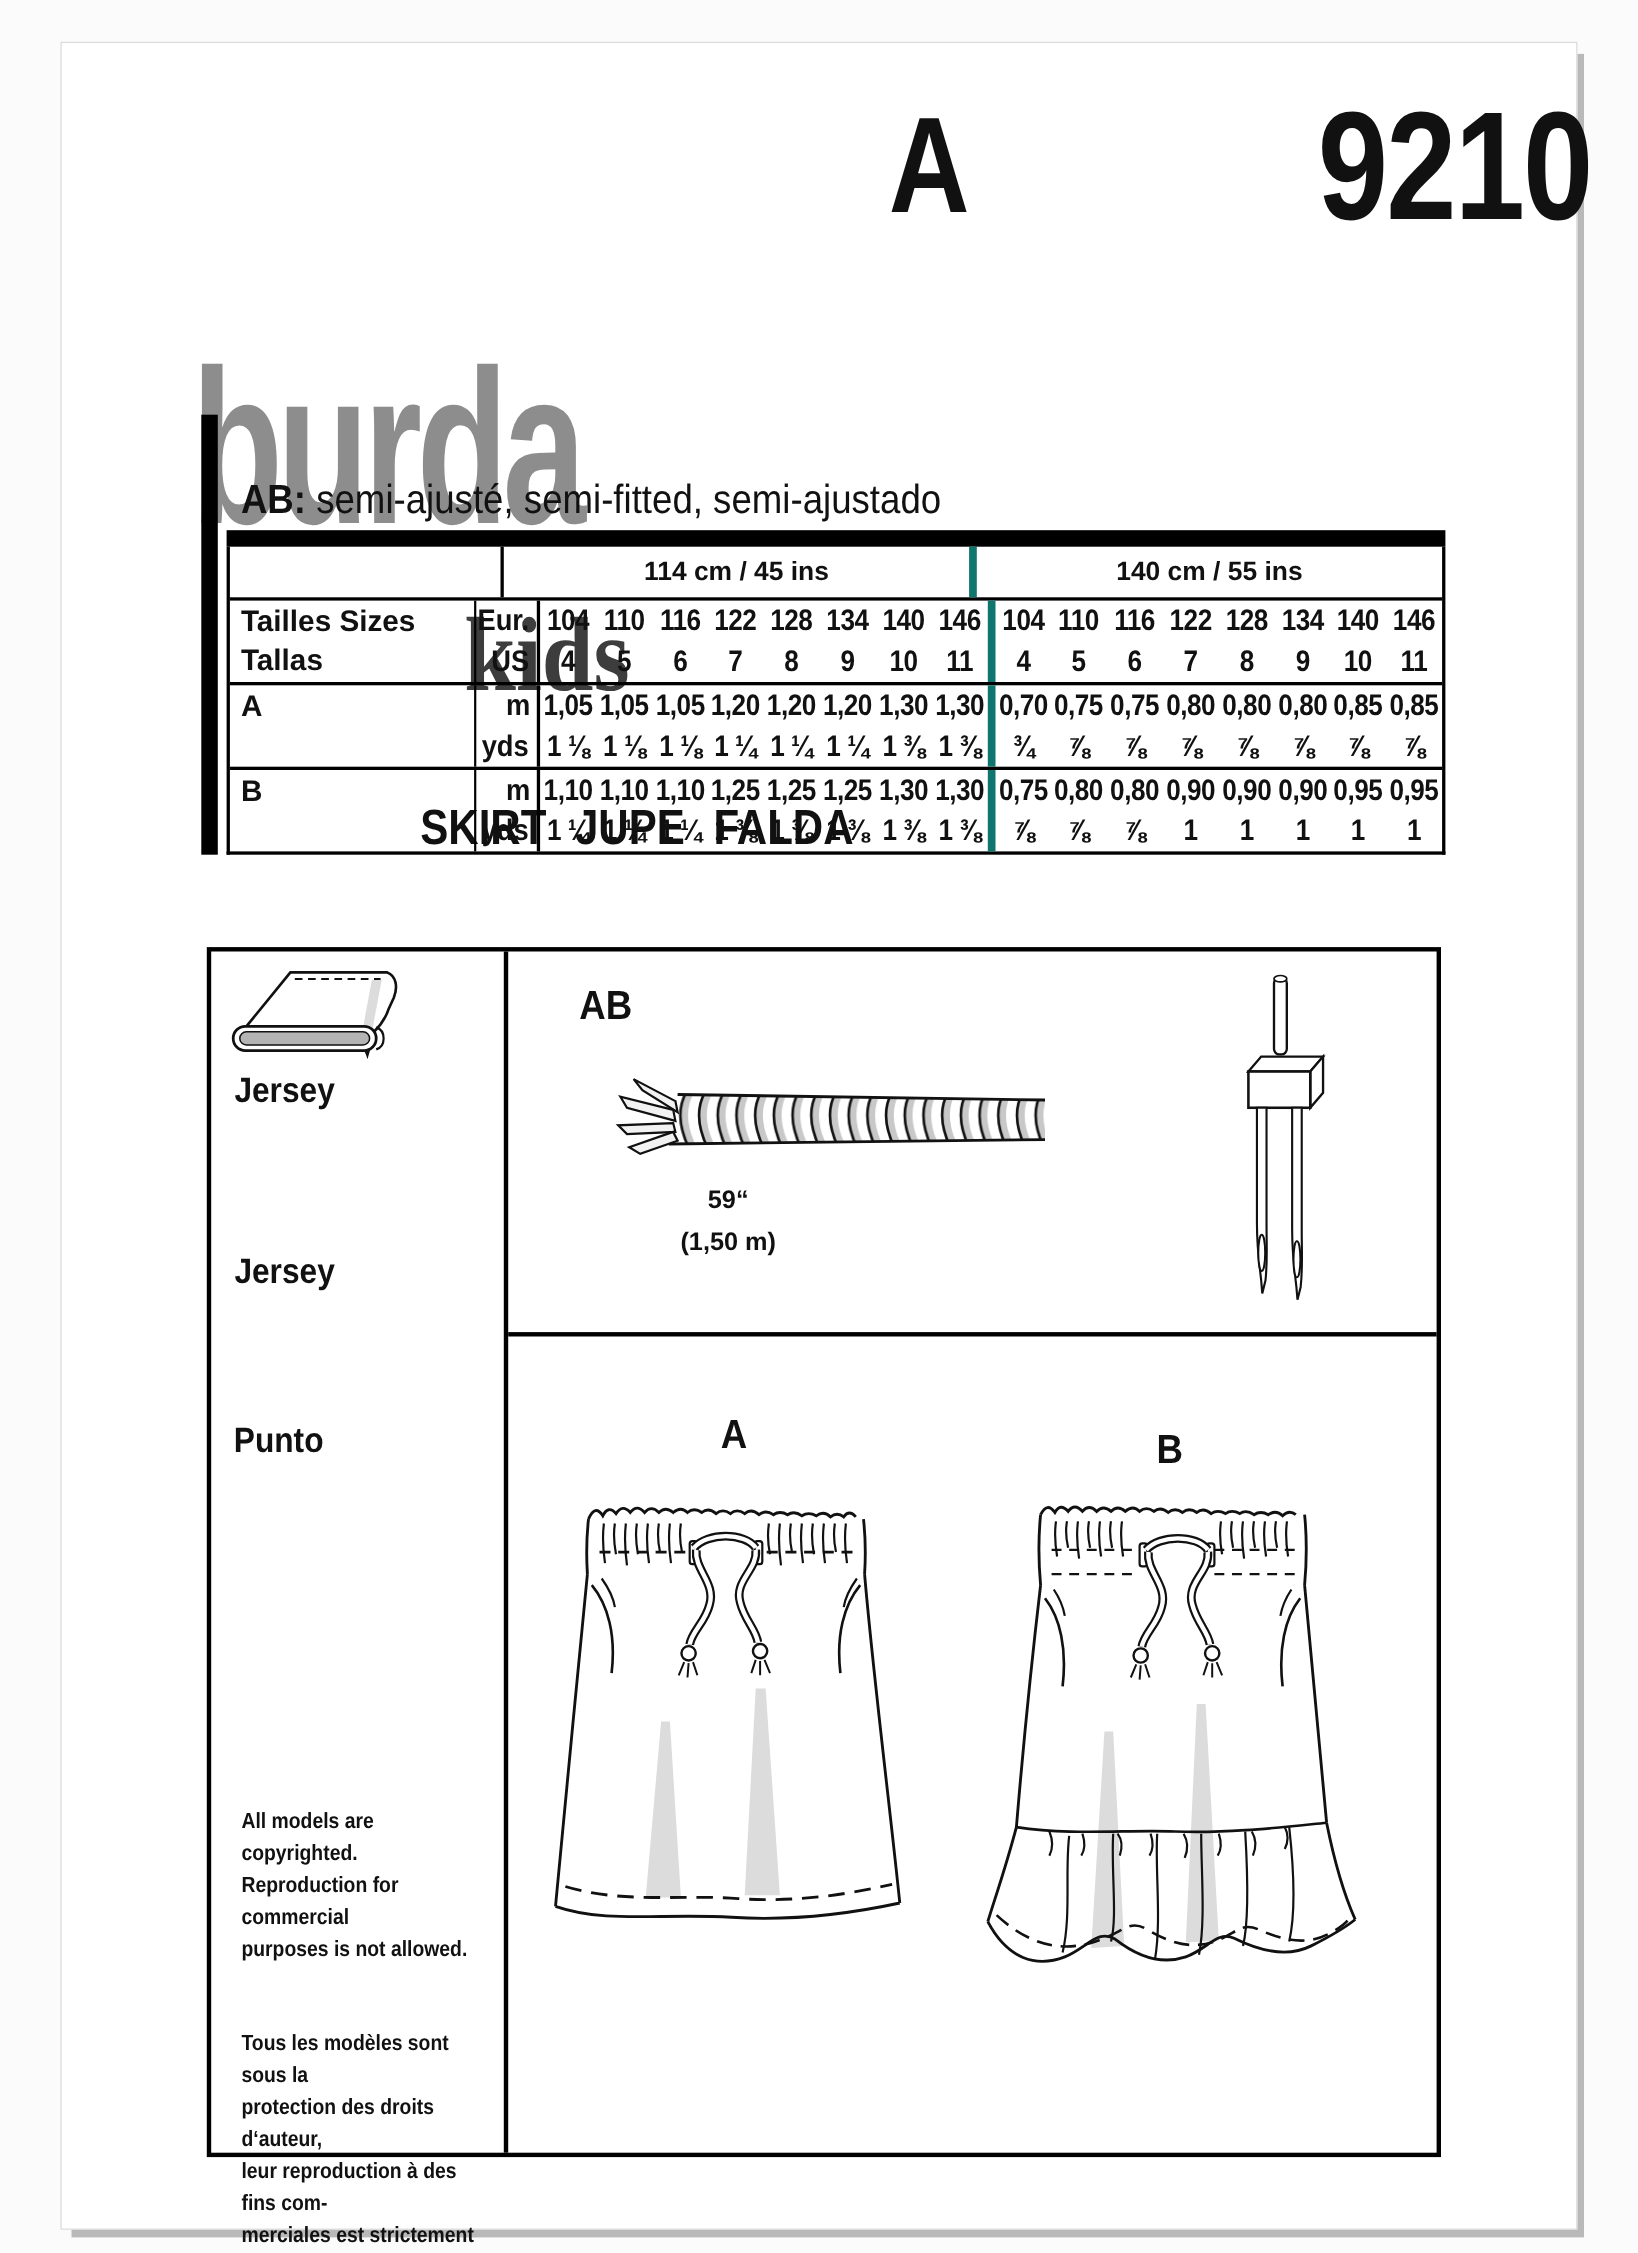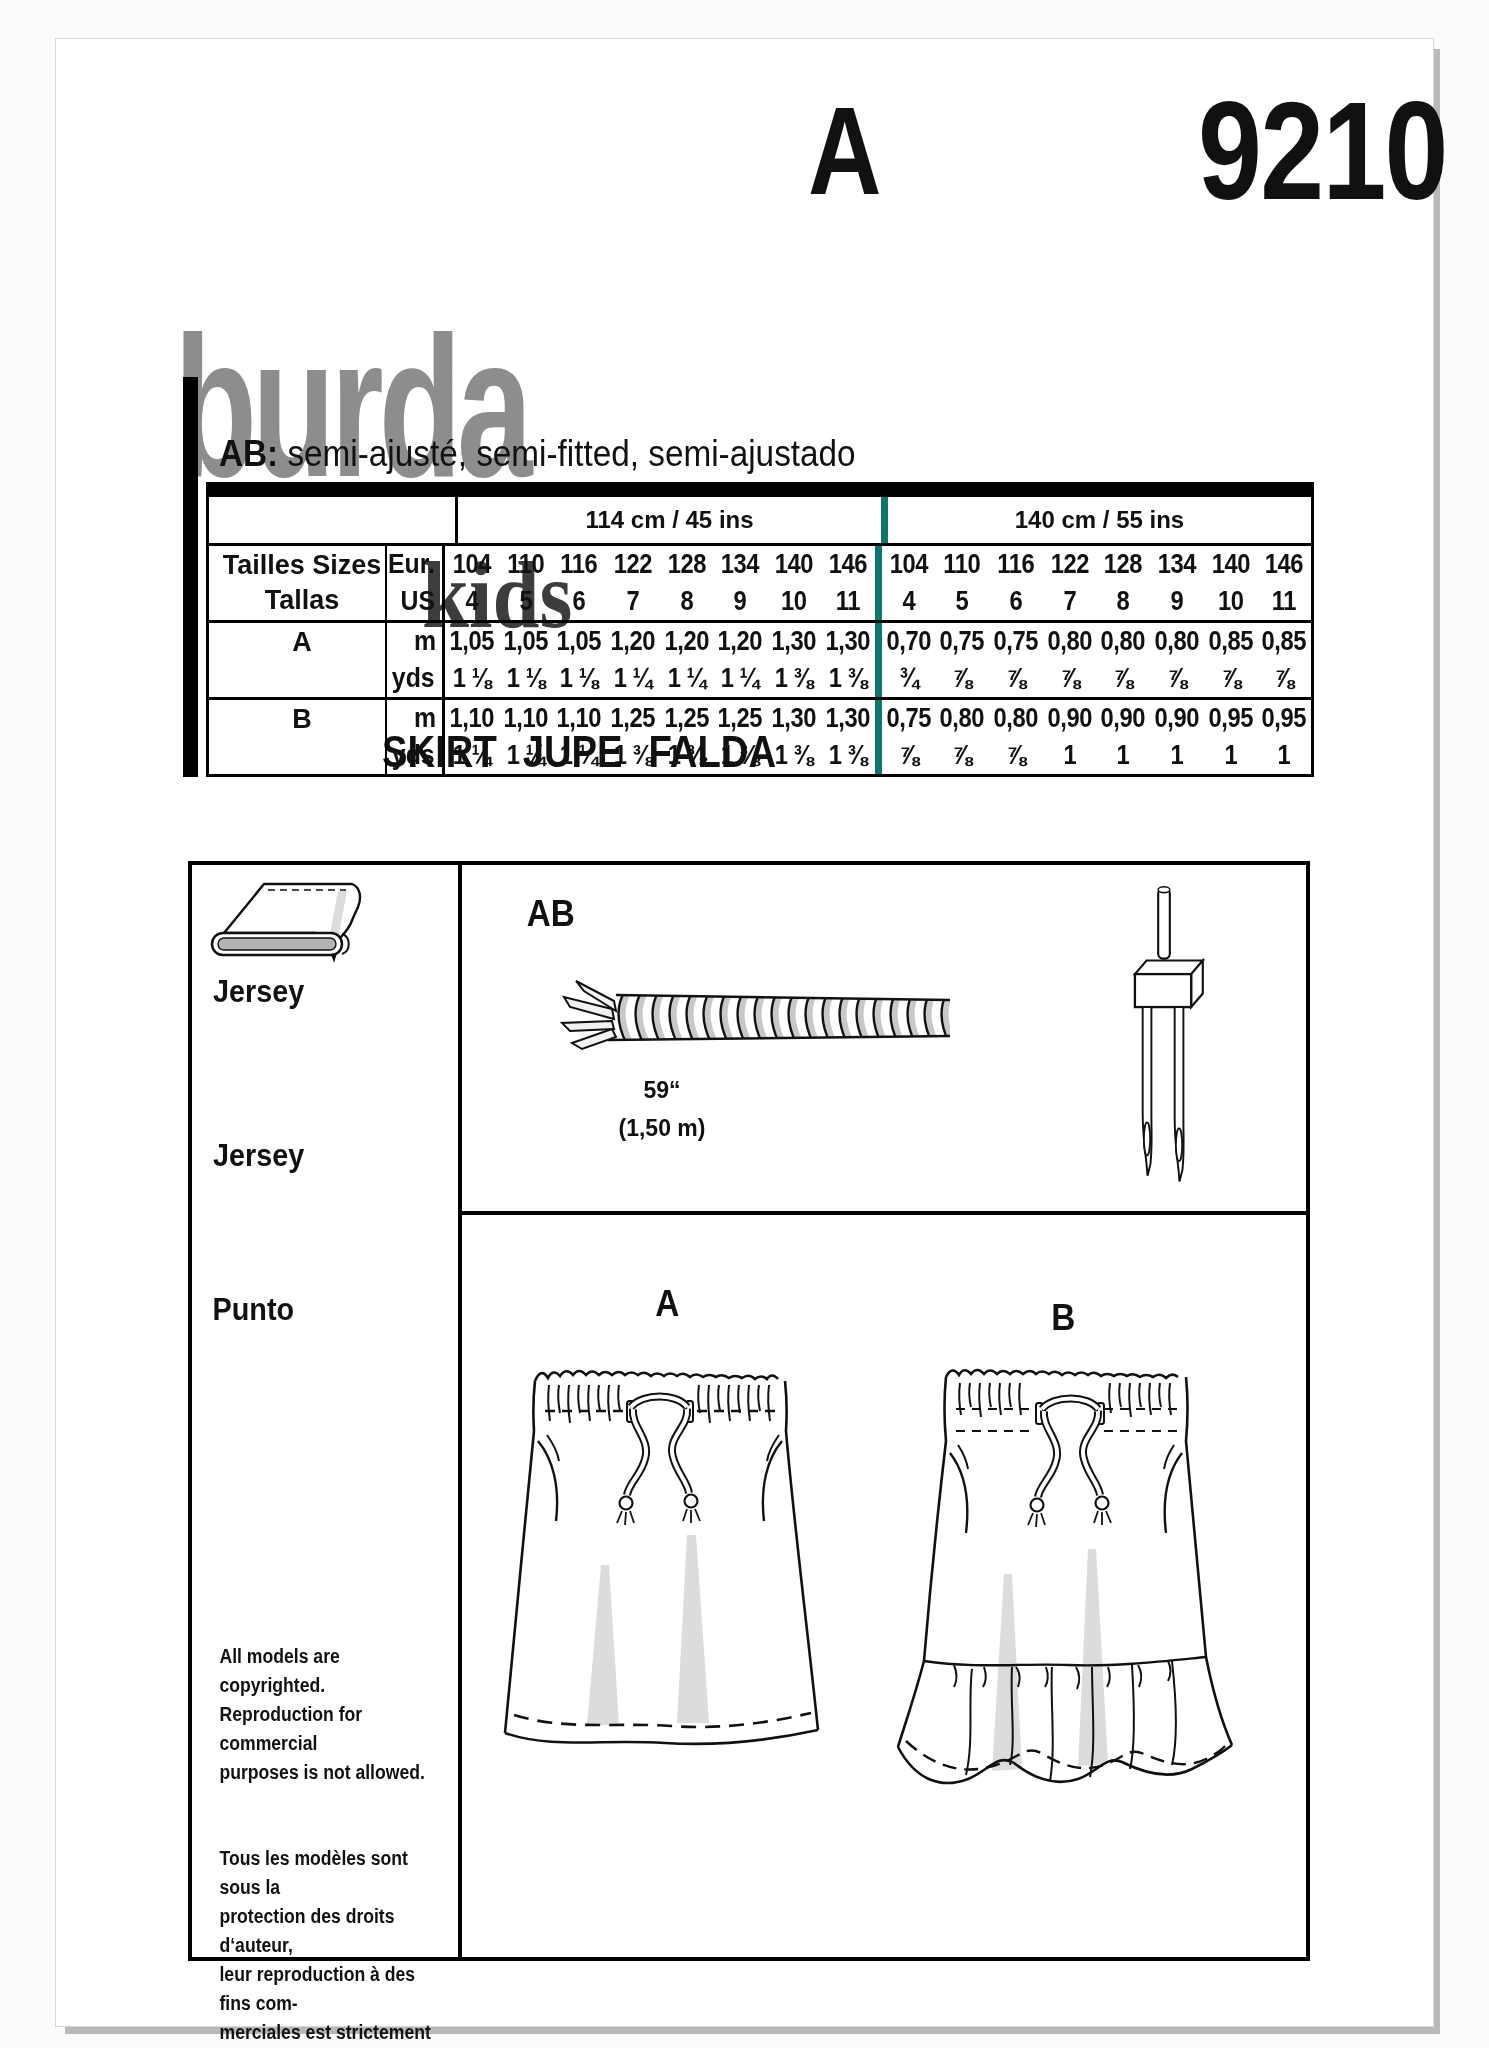--- a/index.html
+++ b/index.html
@@ -30,22 +30,22 @@
   .ftable{left:150px;top:443px;width:1108px;}
   .t-topbar{height:15px;background:#000;}
   .t-body{border:3px solid #000;border-top:none;font-weight:bold;font-size:27px;}
   .t-row{display:flex;}
   .t-ghead{height:46px;border-bottom:3px solid #000;}
   .t-spacer{width:246px;border-right:3px solid #000;}
   .t-group{flex:1 1 0;display:flex;align-items:center;justify-content:center;font-size:24px;}
   .g2{border-left:7px solid #0f766e;}
   .t-sizes{height:74px;}
   .t-view{height:74px;border-top:3px solid #000;}
-  .t-label{width:178px;border-right:2px solid #000;padding:2px 0 0 10px;box-sizing:border-box;
-           white-space:pre-line;line-height:35px;text-align:center;}
+  .t-label{width:224px;border-right:2px solid #000;padding:2px 0 0 10px;box-sizing:border-box;
+           white-space:pre-line;line-height:35px;}
   .t-unit{width:58px;border-right:3px solid #000;display:flex;flex-direction:column;
           align-items:flex-end;padding-right:5px;box-sizing:border-box;text-align:center;}
   .u-line{height:37px;display:flex;align-items:center;transform:scaleX(0.92);}
   .t-gcol{flex:1 1 0;display:flex;flex-direction:column;}
   .list{flex:1 1 0;display:flex;}
   .cell{flex:1 1 0;display:flex;align-items:center;justify-content:center;
         transform:scaleX(0.88);letter-spacing:-0.5px;white-space:nowrap;}
 
   
   .bottom-box{left:132px;top:822px;width:1122px;height:1100px;border:4px solid #000;box-sizing:border-box;}

